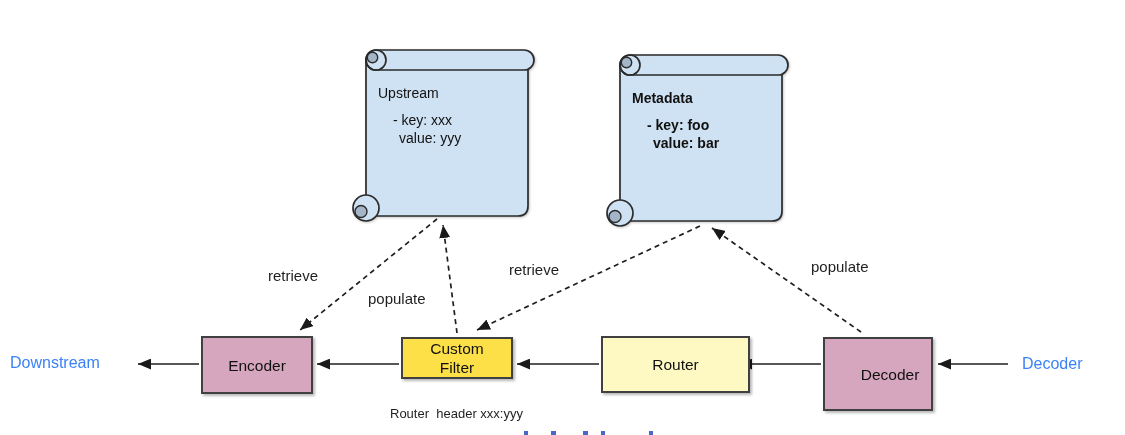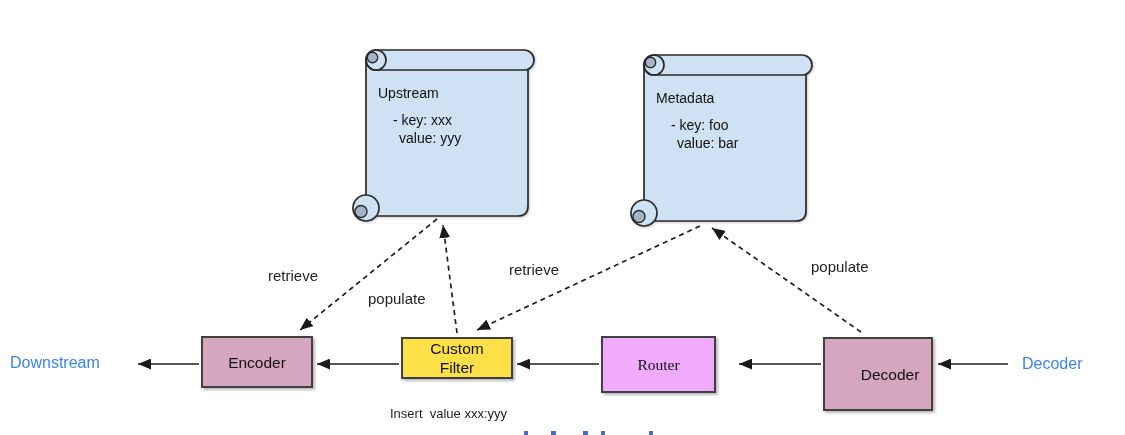--- a/index.html
+++ b/index.html
@@ -64,60 +64,60 @@
         <circle cx="20.5" cy="9.5" r="5.2" stroke-width="1.4" fill="#a3b5c7"></circle>
       </g>
     </svg>
     <div class="note-text">
       <div>Upstream</div>
       <div class="ind1">- key: xxx</div>
       <div class="ind2">value: yyy</div>
     </div>
   </div>
 
-  <div class="scroll-note" style="left:630px;top:53px;width:197px;height:178px;">
+  <div class="scroll-note" style="left:606px;top:53px;width:197px;height:178px;font-weight:bold;">
     <svg width="197" height="178" viewBox="0 0 197 178">
       <g stroke="#2b2b2b" stroke-width="1.7">
         <path d="M14,12 L176,12 L176,158 Q176,168 166,168 L14,168 Z" fill="#cfe2f3"></path>
         <circle cx="14" cy="160" r="13" fill="#cfe2f3"></circle>
         <circle cx="9" cy="163.5" r="6" stroke-width="1.4" fill="#a3b5c7"></circle>
         <path d="M24,2 H172 A10,10 0 0 1 182,12 A10,10 0 0 1 172,22 H24 A10,10 0 0 1 14,12 A10,10 0 0 1 24,2 Z" fill="#cfe2f3"></path>
         <circle fill="none" cx="24" cy="12" r="10"></circle>
         <circle cx="20.5" cy="9.5" r="5.2" stroke-width="1.4" fill="#a3b5c7"></circle>
       </g>
     </svg>
     <div class="note-text">
       <div>Metadata</div>
       <div class="ind1">- key: foo</div>
       <div class="ind2">value: bar</div>
     </div>
   </div>
 
-  <div class="node" style="left: 201px; top: 336px; width: 112px; height: 52px; background: rgb(213, 166, 189);">
+  <div class="node" style="left: 201px; top: 336px; width: 112px; height: 58px; background: rgb(213, 166, 189);">
     <span class="lbl">Encoder</span>
   </div>
   <div class="node" style="left: 401px; top: 337px; width: 112px; height: 42px; background: #fde047;">
     <span class="lbl">Custom Filter</span>
   </div>
-  <div class="node" style="left: 601px; top: 336px; width: 115px; height: 57px; background: #f0abfc; font-family: Liberation Serif, serif;">
+  <div class="node" style="left: 601px; top: 336px; width: 149px; height: 57px; background: #fef9c3;">
     <span class="lbl">Router</span>
   </div>
   <div class="node" style="left: 823px; top: 337px; width: 110px; height: 74px; background: rgb(213, 166, 189); padding-left: 24px;">
     <span class="lbl">Decoder</span>
   </div>
 
   <div class="endpoint" style="left:10px;top:354px;">Downstream</div>
   <div class="endpoint" style="left:1022px;top:355px;">Decoder</div>
 
   <div class="edge-label" style="left:268px;top:267px;">retrieve</div>
   <div class="edge-label" style="left:368px;top:290px;">populate</div>
   <div class="edge-label" style="left:509px;top:261px;">retrieve</div>
   <div class="edge-label" style="left:811px;top:258px;">populate</div>
 
-  <div class="caption" style="left:390px;top:406px;">Insert  value xxx:yyy</div>
+  <div class="caption" style="left:390px;top:406px;">Router  header xxx:yyy</div>
 
   <div class="frag" style="left: 524px; width: 4px; background: rgb(74, 104, 200);"></div>
   <div class="frag" style="left: 551px; width: 5px; background: rgb(74, 104, 200);"></div>
   <div class="frag" style="left: 583px; width: 5px; background: rgb(74, 104, 200);"></div>
   <div class="frag" style="left: 601px; width: 4px; background: rgb(74, 104, 200);"></div>
   <div class="frag" style="left: 649px; width: 4px; background: rgb(74, 104, 200);"></div>
 
 </div>
 
 </body></html>

